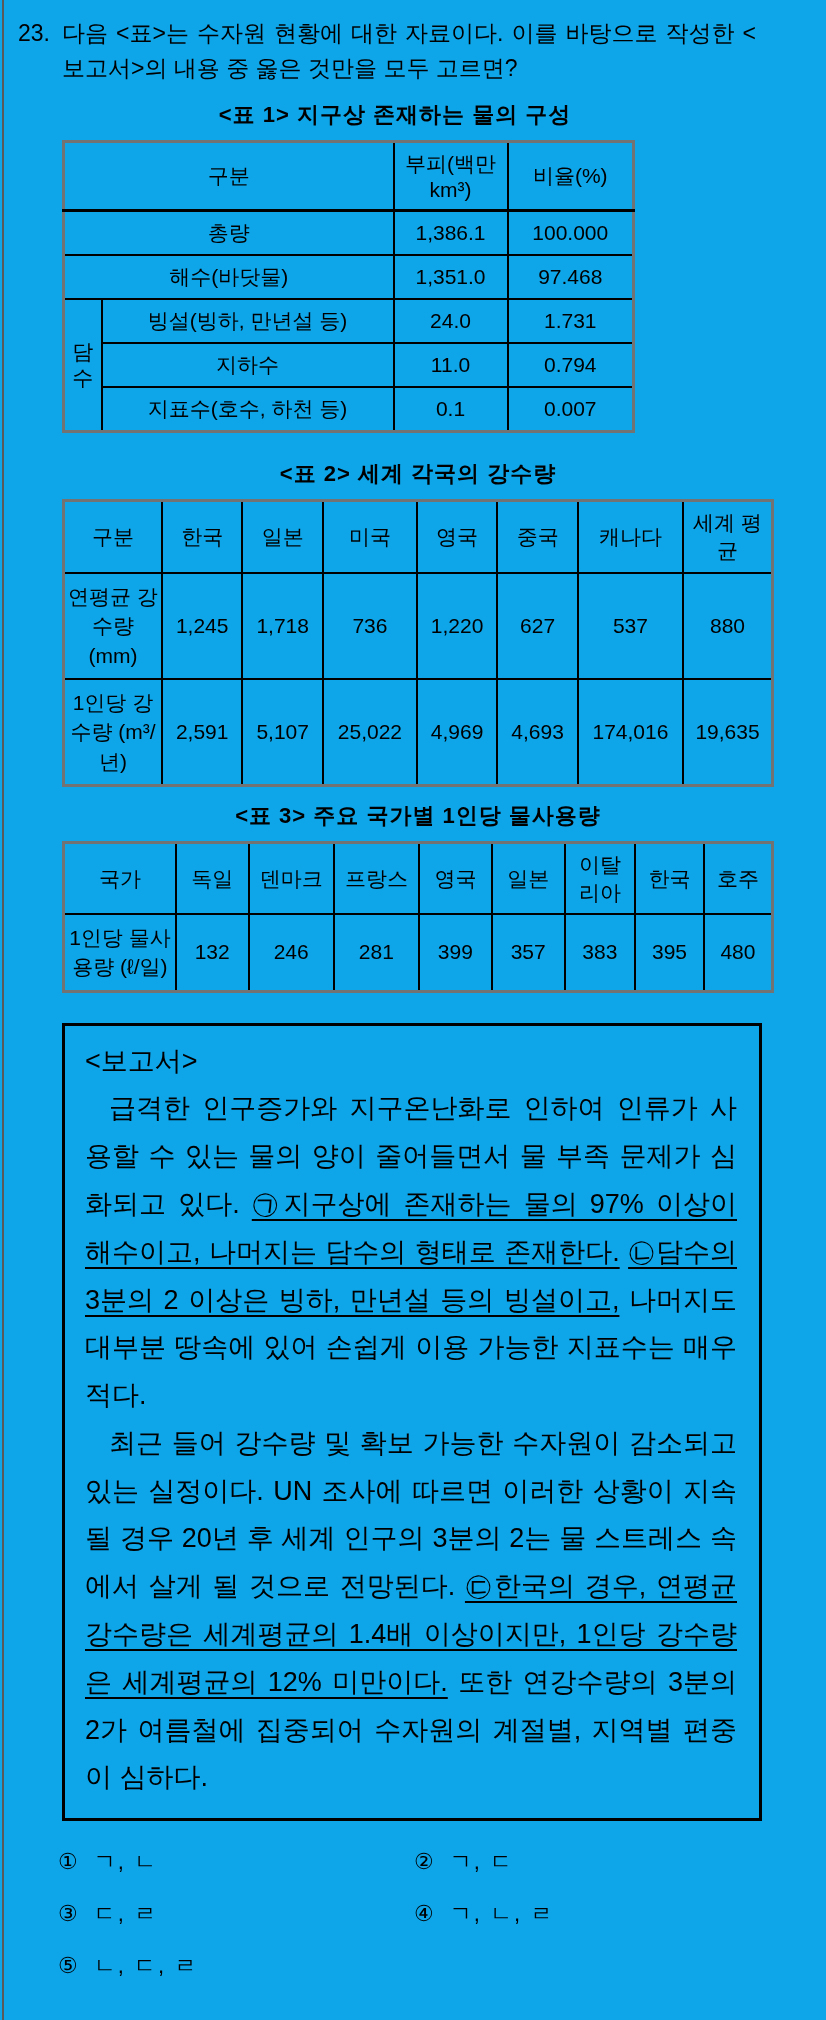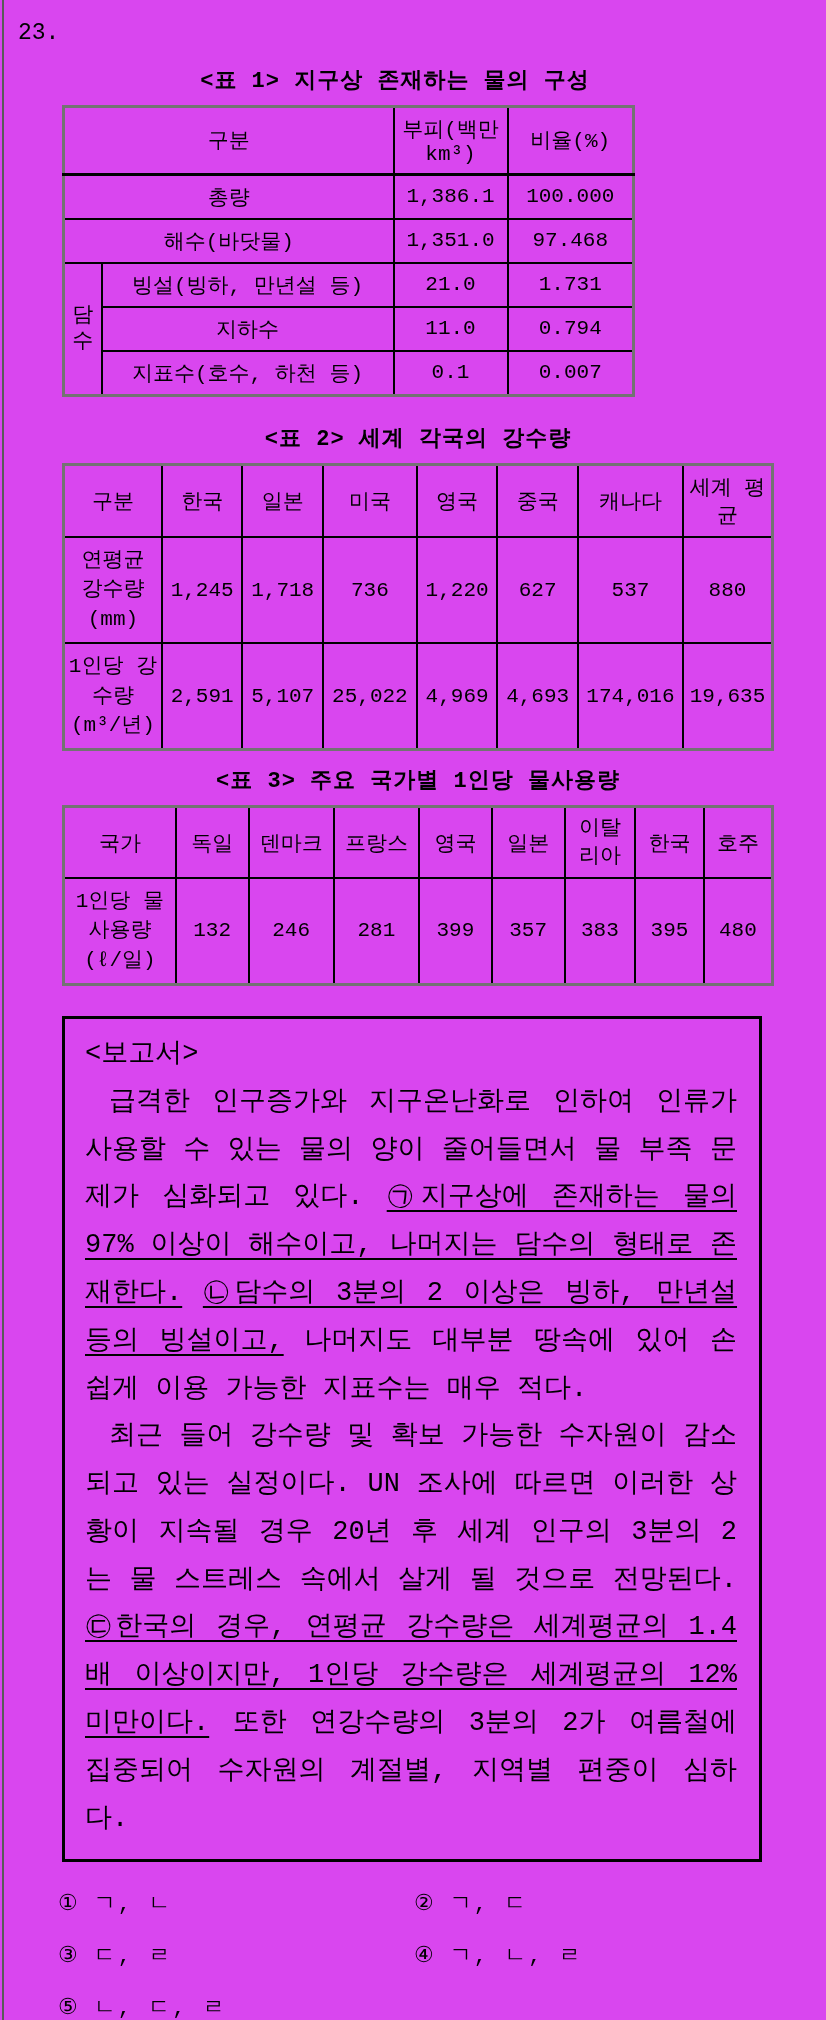--- a/index.html
+++ b/index.html
@@ -1,23 +1,23 @@
 <!DOCTYPE html>
 <html><head>
 <meta charset="utf-8">
 <style>
   * { box-sizing: border-box; }
   body { margin: 0; background: #fff; }
   .page {
     position: relative;
     width: 826px;
     height: 2020px;
-    background: #d946ef;
+    background: #0ea5e9;
     color: #000;
-    font-family: Liberation Mono, monospace;
+    font-family: Liberation Sans, sans-serif;
     overflow: hidden;
   }
   .edge {
     position: absolute;
     left: 2px; top: 0;
     width: 2px; height: 100%;
     background: #5a5a5a;
   }
 
   
@@ -100,20 +100,21 @@
   .choice .ctext { letter-spacing: 2px; }
 </style>
 </head>
 <body>
 
 <div class="page">
   <div class="edge"></div>
 
   <div class="question">
     <span class="qnum">23.</span>
+    <div class="qtext">다음 &lt;표&gt;는 수자원 현황에 대한 자료이다. 이를 바탕으로 작성한 &lt;보고서&gt;의 내용 중 옳은 것만을 모두 고르면?</div>
   </div>
 
   <div class="block block1">
     <div class="tbl-title">&lt;표 1&gt; 지구상 존재하는 물의 구성</div>
     <table class="t1">
       <colgroup>
           <col style="width:38px">
           <col style="width:292px">
           <col style="width:114px">
           <col style="width:126px">
@@ -130,21 +131,21 @@
         <td class="num">100.000</td>
       </tr>
       <tr>
         <td colspan="2">해수(바닷물)</td>
         <td class="num">1,351.0</td>
         <td class="num">97.468</td>
       </tr>
       <tr>
         <td rowspan="3" class="vert">담수</td>
         <td>빙설(빙하, 만년설 등)</td>
-        <td class="num">21.0</td>
+        <td class="num">24.0</td>
         <td class="num">1.731</td>
       </tr>
       <tr>
         <td>지하수</td>
         <td class="num">11.0</td>
         <td class="num">0.794</td>
       </tr>
       <tr>
         <td>지표수(호수, 하천 등)</td>
         <td class="num">0.1</td>

